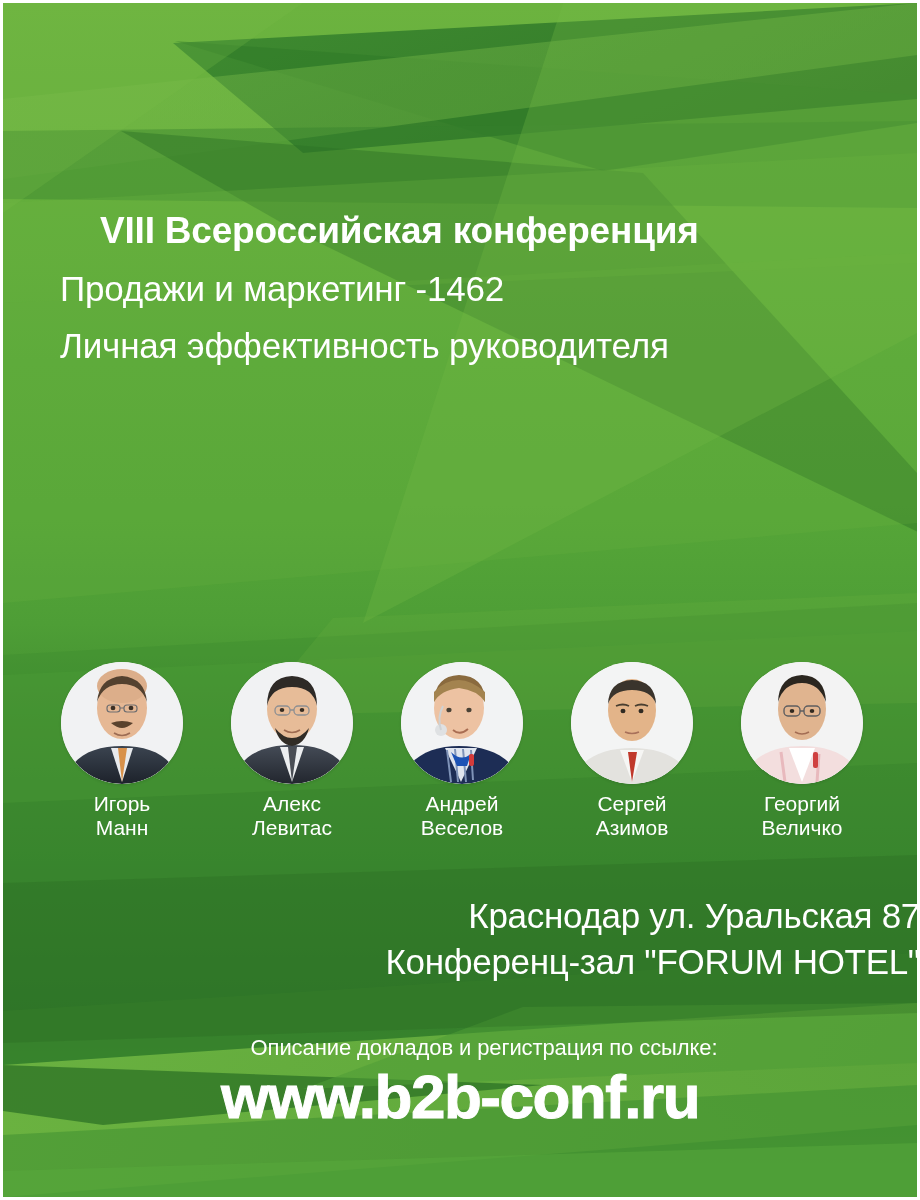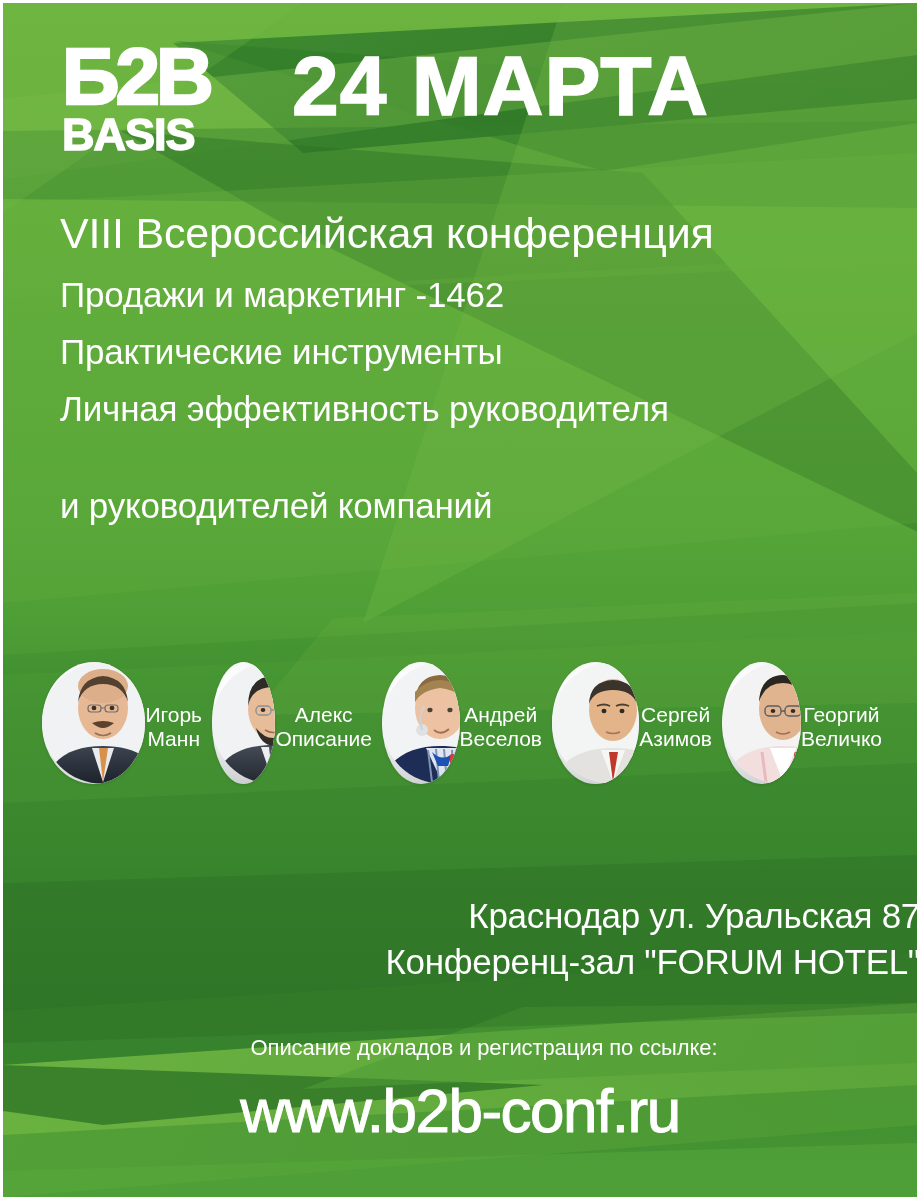--- a/index.html
+++ b/index.html
@@ -95,25 +95,26 @@
 
   
   .headlines {
     position: absolute;
     left: 60px;
     top: 212px;
     width: 820px;
     color: #ffffff;
   }
   .hl-strong {
-    font-size: 43px;
-    font-weight: 400;
+    font-size: 37px;
+    font-weight: 700;
     line-height: 1.0;
     margin-bottom: 22px;
     letter-spacing: -0.2px;
+    margin-left: 40px;
   }
   .hl {
     font-size: 35px;
     font-weight: 400;
     line-height: 1.0;
     margin-bottom: 22px;
     letter-spacing: -0.2px;
   }
   .hl-gap { height: 40px; }
   .aud {
@@ -131,21 +132,21 @@
     top: 662px;
     width: 840px;
     height: 200px;
     display: flex;
     justify-content: space-between;
     align-items: flex-start;
   }
   .speaker {
     width: 160px;
     display: flex;
-    flex-direction: row;
+    flex-direction: column;
     align-items: center;
   }
   .avatar {
     width: 122px;
     height: 122px;
     border-radius: 50%;
     overflow: hidden;
     position: relative;
     background: radial-gradient(circle at 30% 22%, #ffffff 0%, #f4f5f6 42%, #d8dadb 78%, #c3c6c7 100%);
     box-shadow: 0 1px 3px rgba(0,0,0,0.12);
@@ -187,23 +188,23 @@
     text-align: center;
     color: #ffffff;
   }
   .foot-note {
     font-size: 22px;
     font-weight: 400;
     letter-spacing: -0.1px;
     padding-left: 48px;
   }
   .foot-url {
-    margin-top: 14px;
+    margin-top: 0;
     font-size: 62px;
-    font-weight: 400;
+    font-weight: 700;
     letter-spacing: -1.5px;
     -webkit-text-stroke: 1px #ffffff;
   }
 </style>
 </head>
 <body>
 
 <div class="poster">
 
   <div class="bg-base"></div>
@@ -262,35 +263,26 @@
       <polygon points="0,1062 540,1082 100,1122 0,1108" fill="#2c7226" opacity="0.75"></polygon>
       <polygon points="520,1004 914,1000 914,1060 300,1086" fill="#4e9c36" opacity="0.55"></polygon>
 
       <polygon points="0,1132 914,1082 914,1194 0,1194" fill="#3f9031" opacity="0.55"></polygon>
       <polygon points="0,1168 914,1140 914,1194 0,1194" fill="#58a93b" opacity="0.5"></polygon>
 
       <polygon points="0,880 914,852 914,1010 0,1040" fill="#27661f" opacity="0.28"></polygon>
     </svg>
   </div>
 
-  <div class="header">
-    <div class="logo">
-      <span class="logo-main">Б2В</span>
-      <span class="logo-sub">BASIS</span>
-    </div>
-    <div class="date-line">24 МАРТА</div>
-  </div>
 
   <div class="headlines">
     <div class="hl-strong">VIII Всероссийская конференция</div>
     <div class="hl">Продажи и маркетинг -1462</div>
-    <div class="hl">Практические инструменты</div>
     <div class="hl">Личная эффективность руководителя</div>
     <div class="hl-gap"></div>
-    <div class="aud">и руководителей компаний</div>
   </div>
 
   <div class="speakers">
 
     <div class="speaker">
       <div class="avatar">
         <svg viewBox="0 0 122 122" xmlns="http://www.w3.org/2000/svg">
           <defs>
               <clipPath id="c1">
                 <circle cx="61" cy="61" r="61"></circle>
@@ -348,21 +340,21 @@
             <rect x="63" y="44" width="15" height="9" rx="4" fill="none" stroke="#8d8f92" stroke-width="1.3"></rect>
             <line x1="59" y1="48" x2="63" y2="48" stroke="#8d8f92" stroke-width="1.3"></line>
             <ellipse cx="51" cy="48" rx="2.3" ry="2.1" fill="#362c22"></ellipse>
             <ellipse cx="71" cy="48" rx="2.3" ry="2.1" fill="#362c22"></ellipse>
             <path d="M53 68 Q61 73 69 68" stroke="#9d6a50" stroke-width="1.6" fill="none"></path>
           </g>
         </svg>
       </div>
       <div class="sp-name">
         <span>Алекс</span><br>
-        <span>Описание</span>
+        <span>Левитас</span>
       </div>
     </div>
 
     <div class="speaker">
       <div class="avatar">
         <svg viewBox="0 0 122 122" xmlns="http://www.w3.org/2000/svg">
           <defs>
               <clipPath id="c3">
                 <circle cx="61" cy="61" r="61"></circle>
               </clipPath>

